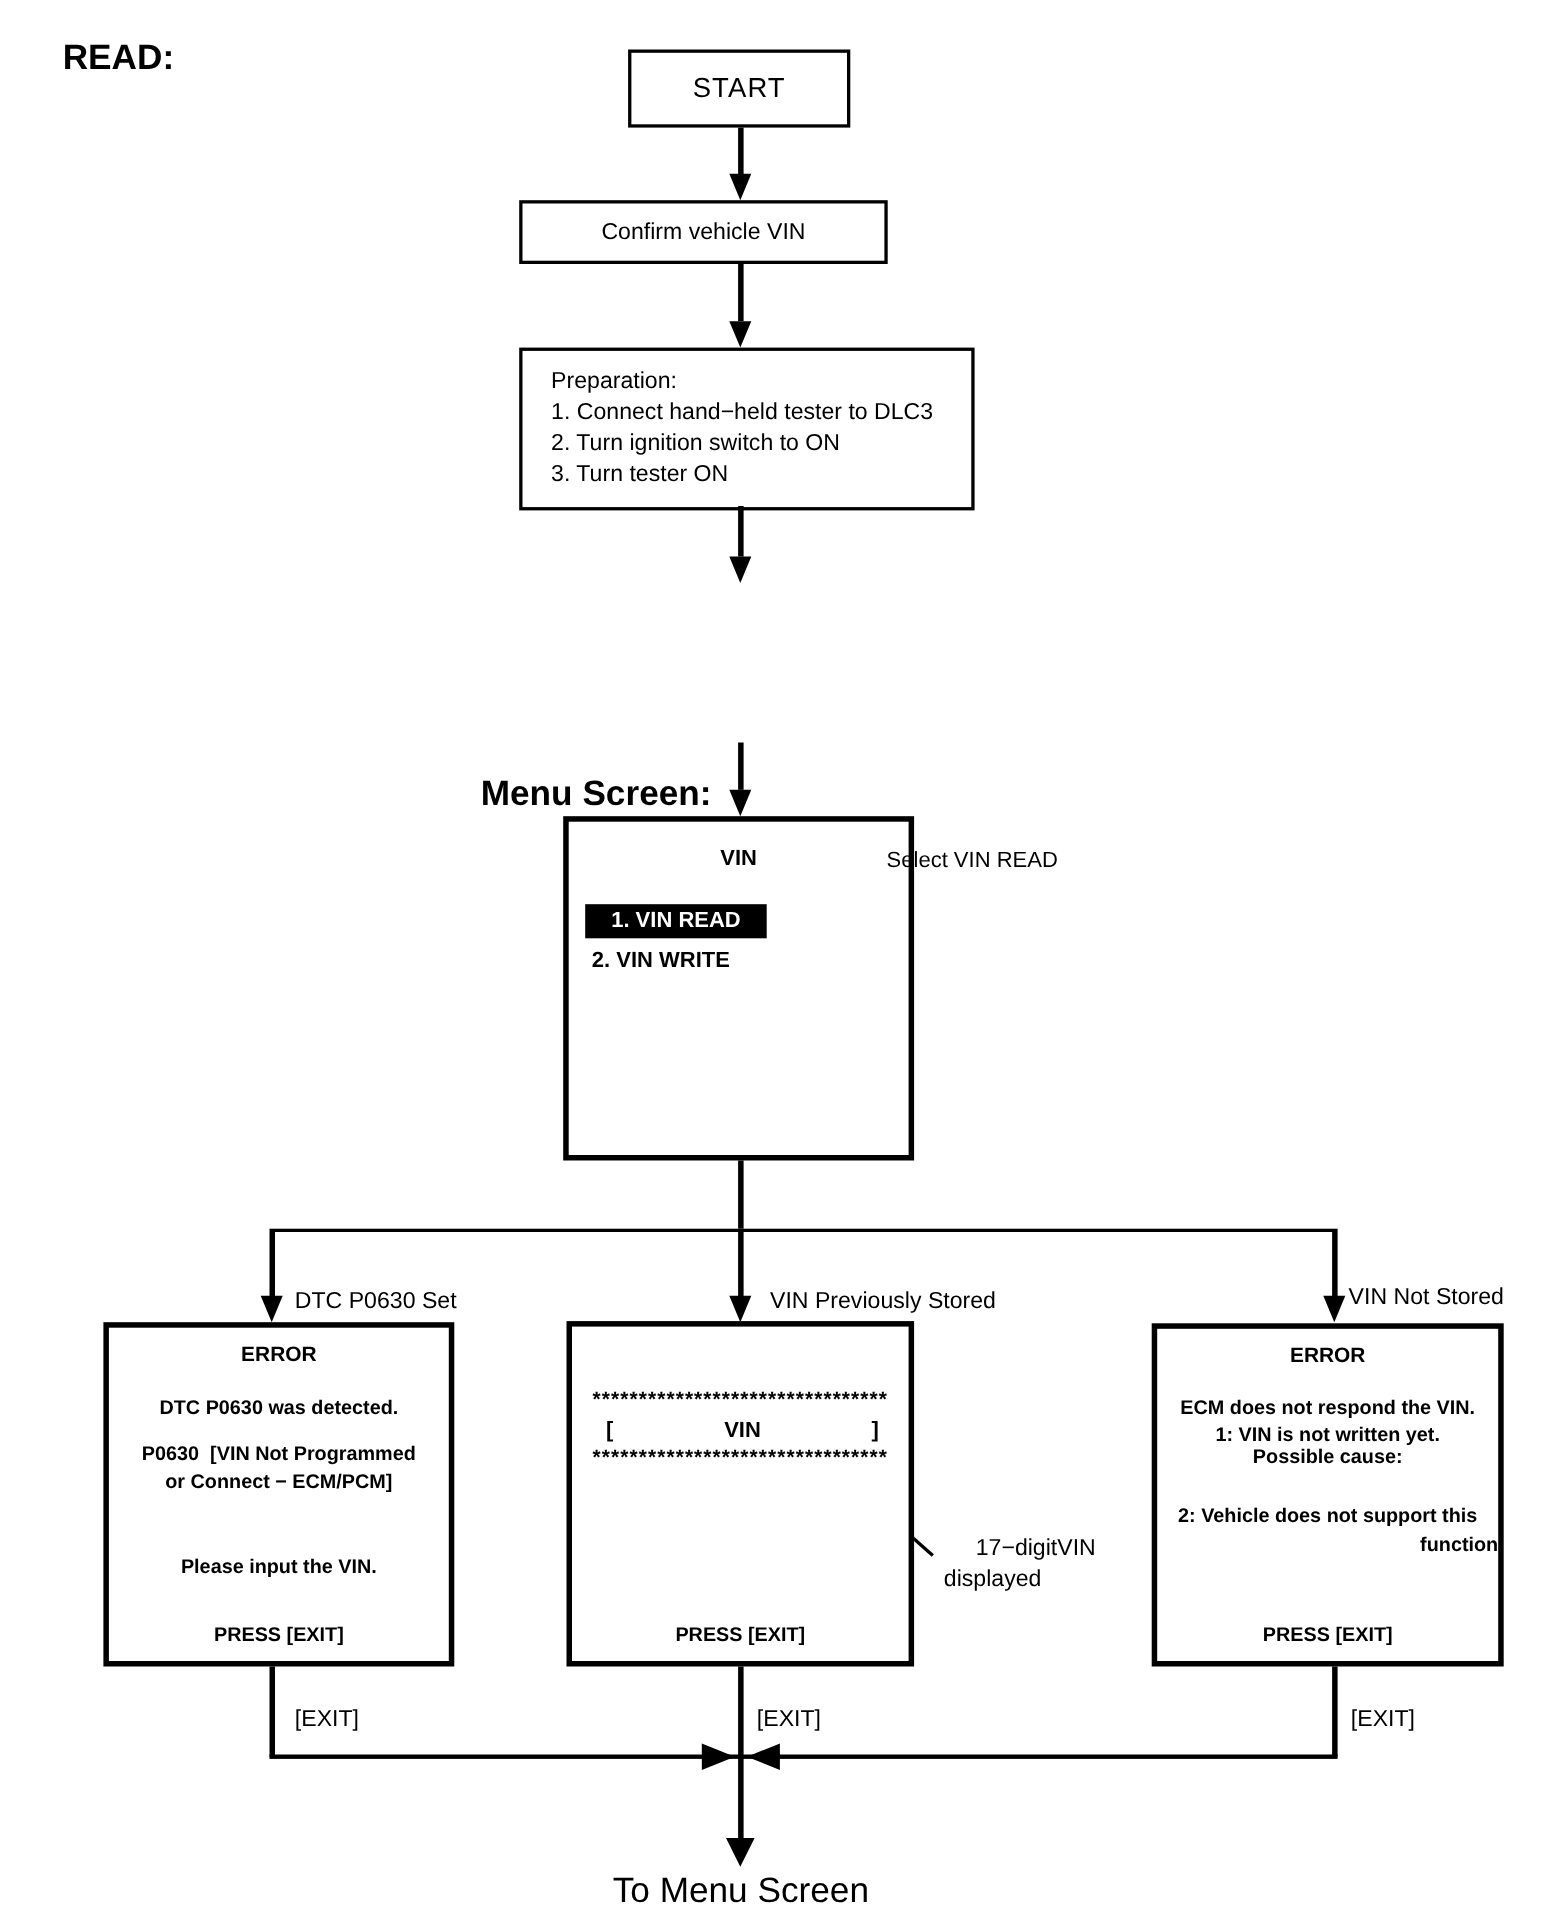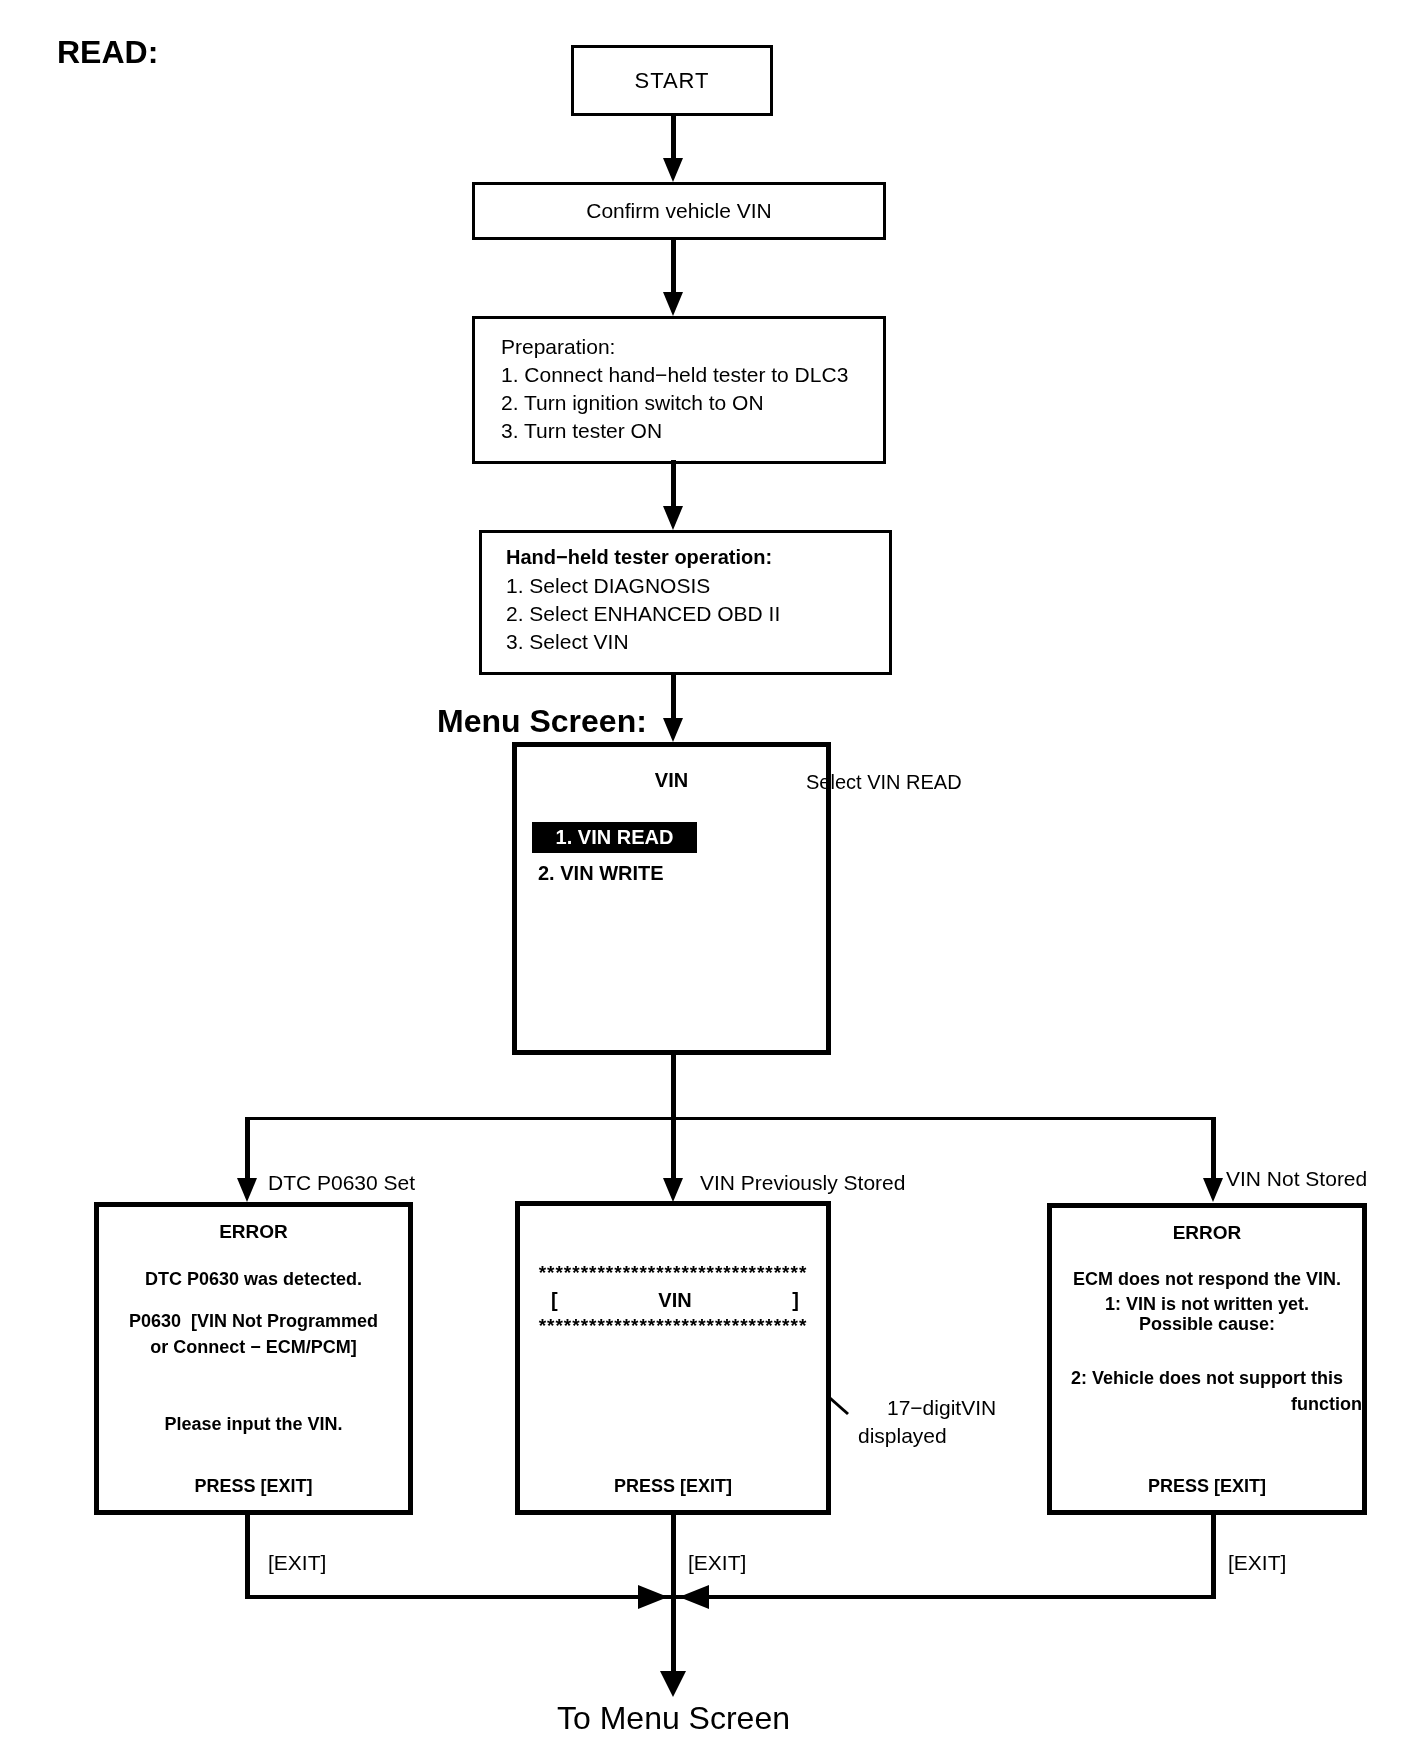--- a/index.html
+++ b/index.html
@@ -7,21 +7,21 @@
   #canvas { position:relative; width:1408px; height:1746px; background:#ffffff; overflow:hidden;
             font-family:"Liberation Sans", sans-serif; color:#000; }
   .t   { position:absolute; white-space:pre; color:#000; font-size:21px; line-height:1.15; }
   .b   { font-weight:bold; }
   .ctr { text-align:center; }
   .f18 { font-size:18px; }
   .f19 { font-size:19px; }
   .f20 { font-size:20px; }
   .f21 { font-size:21px; }
   .f24 { font-size:32px; }
-  .f25 { font-size:22px; letter-spacing:1px; }
+  .f25 { font-size:25px; letter-spacing:1px; }
   .box { position:absolute; border:3px solid #000; background:#fff; box-sizing:border-box;
          display:flex; align-items:center; justify-content:center; }
   .box.plain { display:block; }
   .thick { border-width:5px; }
   .ln  { position:absolute; background:#000; }
   .ah  { position:absolute; width:0; height:0; }
   .ah.down  { border-left:10px solid transparent; border-right:10px solid transparent; border-top:24px solid #000; }
   .ah.down2 { border-left:13px solid transparent; border-right:13px solid transparent; border-top:26px solid #000; }
   .ah.rt { border-top:12px solid transparent; border-bottom:12px solid transparent; border-left:30px solid #000; }
   .ah.lt { border-top:12px solid transparent; border-bottom:12px solid transparent; border-right:30px solid #000; }
@@ -43,43 +43,37 @@
 
   <div class="t b f24" style="left:57px; top:34px;">READ:</div>
 
   <div class="box" style="left:571px; top:45px; width:202px; height:71px;">
     <span class="f25">START</span>
   </div>
 
   <div class="ln" style="left:671px; top:116px; width:5px; height:46px;"></div>
   <div class="ah down" style="left:663px; top:158px;"></div>
 
-  <div class="box" style="left:472px; top:182px; width:414px; height:58px;">
+  <div class="box" style="left:472px; top:182px; width:335px; height:58px;">
     <span class="f21">Confirm vehicle VIN</span>
   </div>
 
   <div class="ln" style="left:671px; top:240px; width:5px; height:52px;"></div>
   <div class="ah down" style="left:663px; top:292px;"></div>
 
   <div class="box plain" style="left:472px; top:316px; width:414px; height:148px;">
     <div class="t f21" style="left:26px; top:16px;">Preparation:</div>
     <div class="t f21" style="left:26px; top:44px;">1. Connect hand−held tester to DLC3</div>
     <div class="t f21" style="left:26px; top:72px;">2. Turn ignition switch to ON</div>
     <div class="t f21" style="left:26px; top:100px;">3. Turn tester ON</div>
   </div>
 
   <div class="ln" style="left:671px; top:460px; width:5px; height:46px;"></div>
   <div class="ah down" style="left:663px; top:506px;"></div>
 
-  <div class="box plain" style="left:479px; top:530px; width:413px; height:145px;">
-    <div class="t f20 b" style="left:24px; top:13px;">Hand−held tester operation:</div>
-    <div class="t f21" style="left:24px; top:41px;">1. Select DIAGNOSIS</div>
-    <div class="t f21" style="left:24px; top:69px;">2. Select ENHANCED OBD II</div>
-    <div class="t f21" style="left:24px; top:97px;">3. Select VIN</div>
-  </div>
 
   <div class="ln" style="left:671px; top:675px; width:5px; height:43px;"></div>
   <div class="ah down" style="left:663px; top:718px;"></div>
 
   <div class="t b f24" style="left:437px; top:703px;">Menu Screen:</div>
 
   <div class="box plain thick" style="left:512px; top:742px; width:319px; height:313px;">
     <div class="t f20 b ctr" style="left:0; top:22px; width:309px;">VIN</div>
   </div>
   <div class="hl" style="left:532px; top:822px; width:165px; height:31px;">

